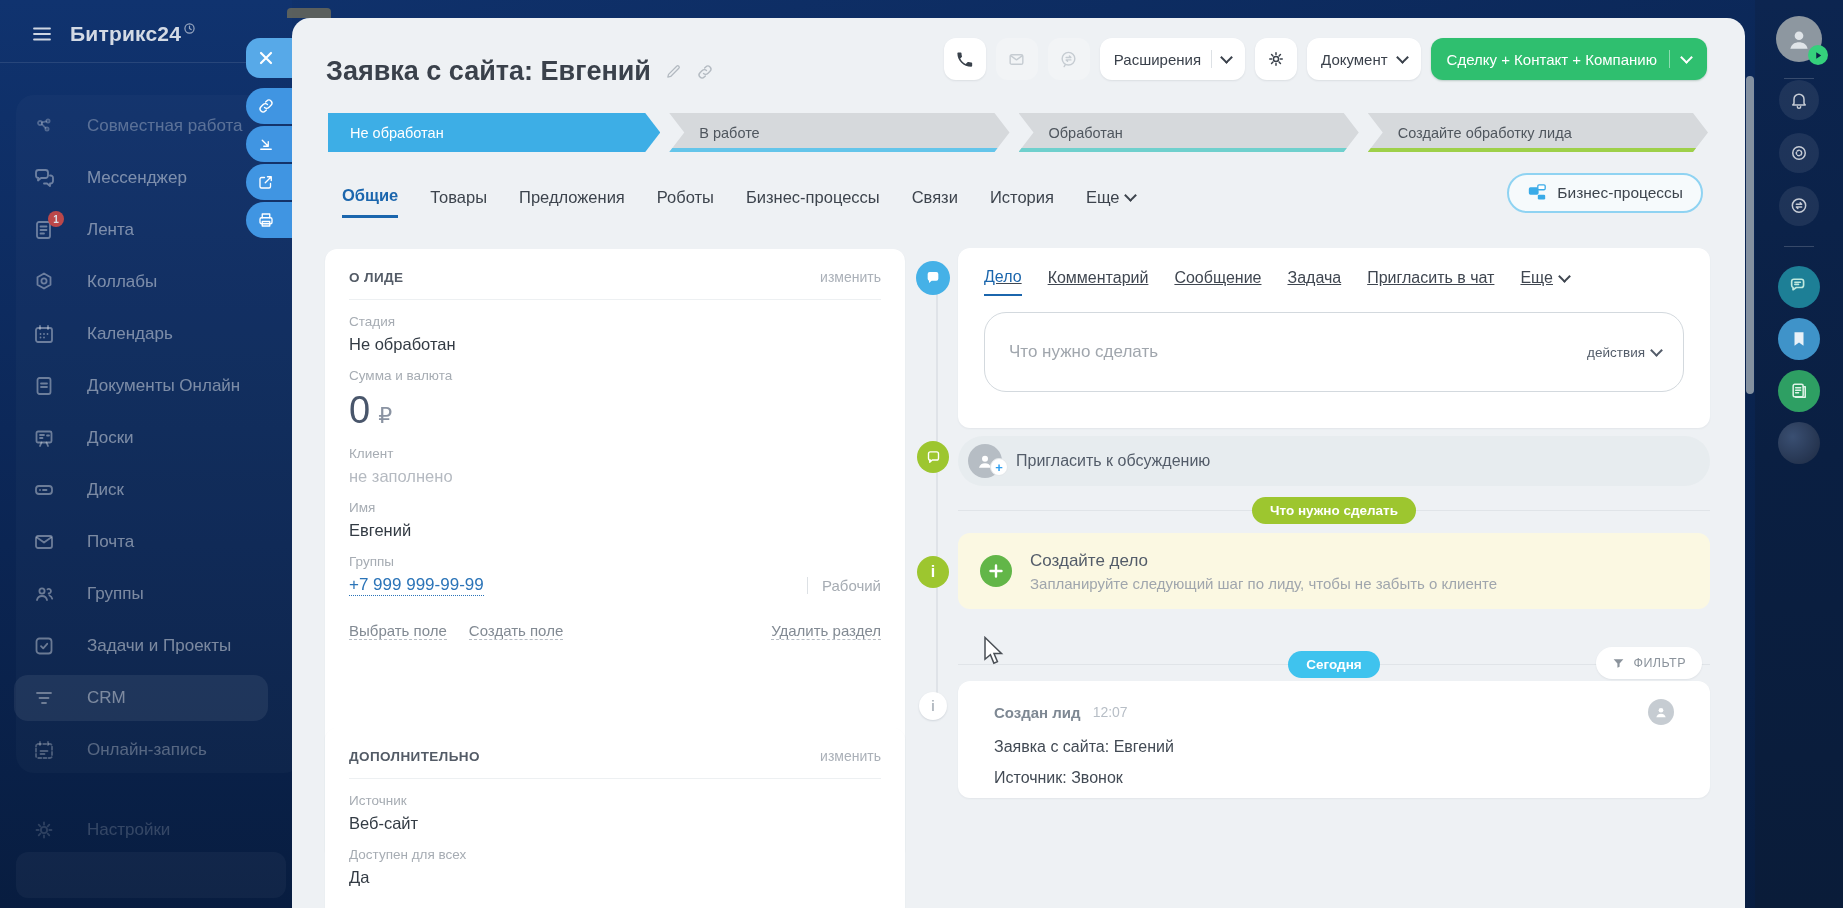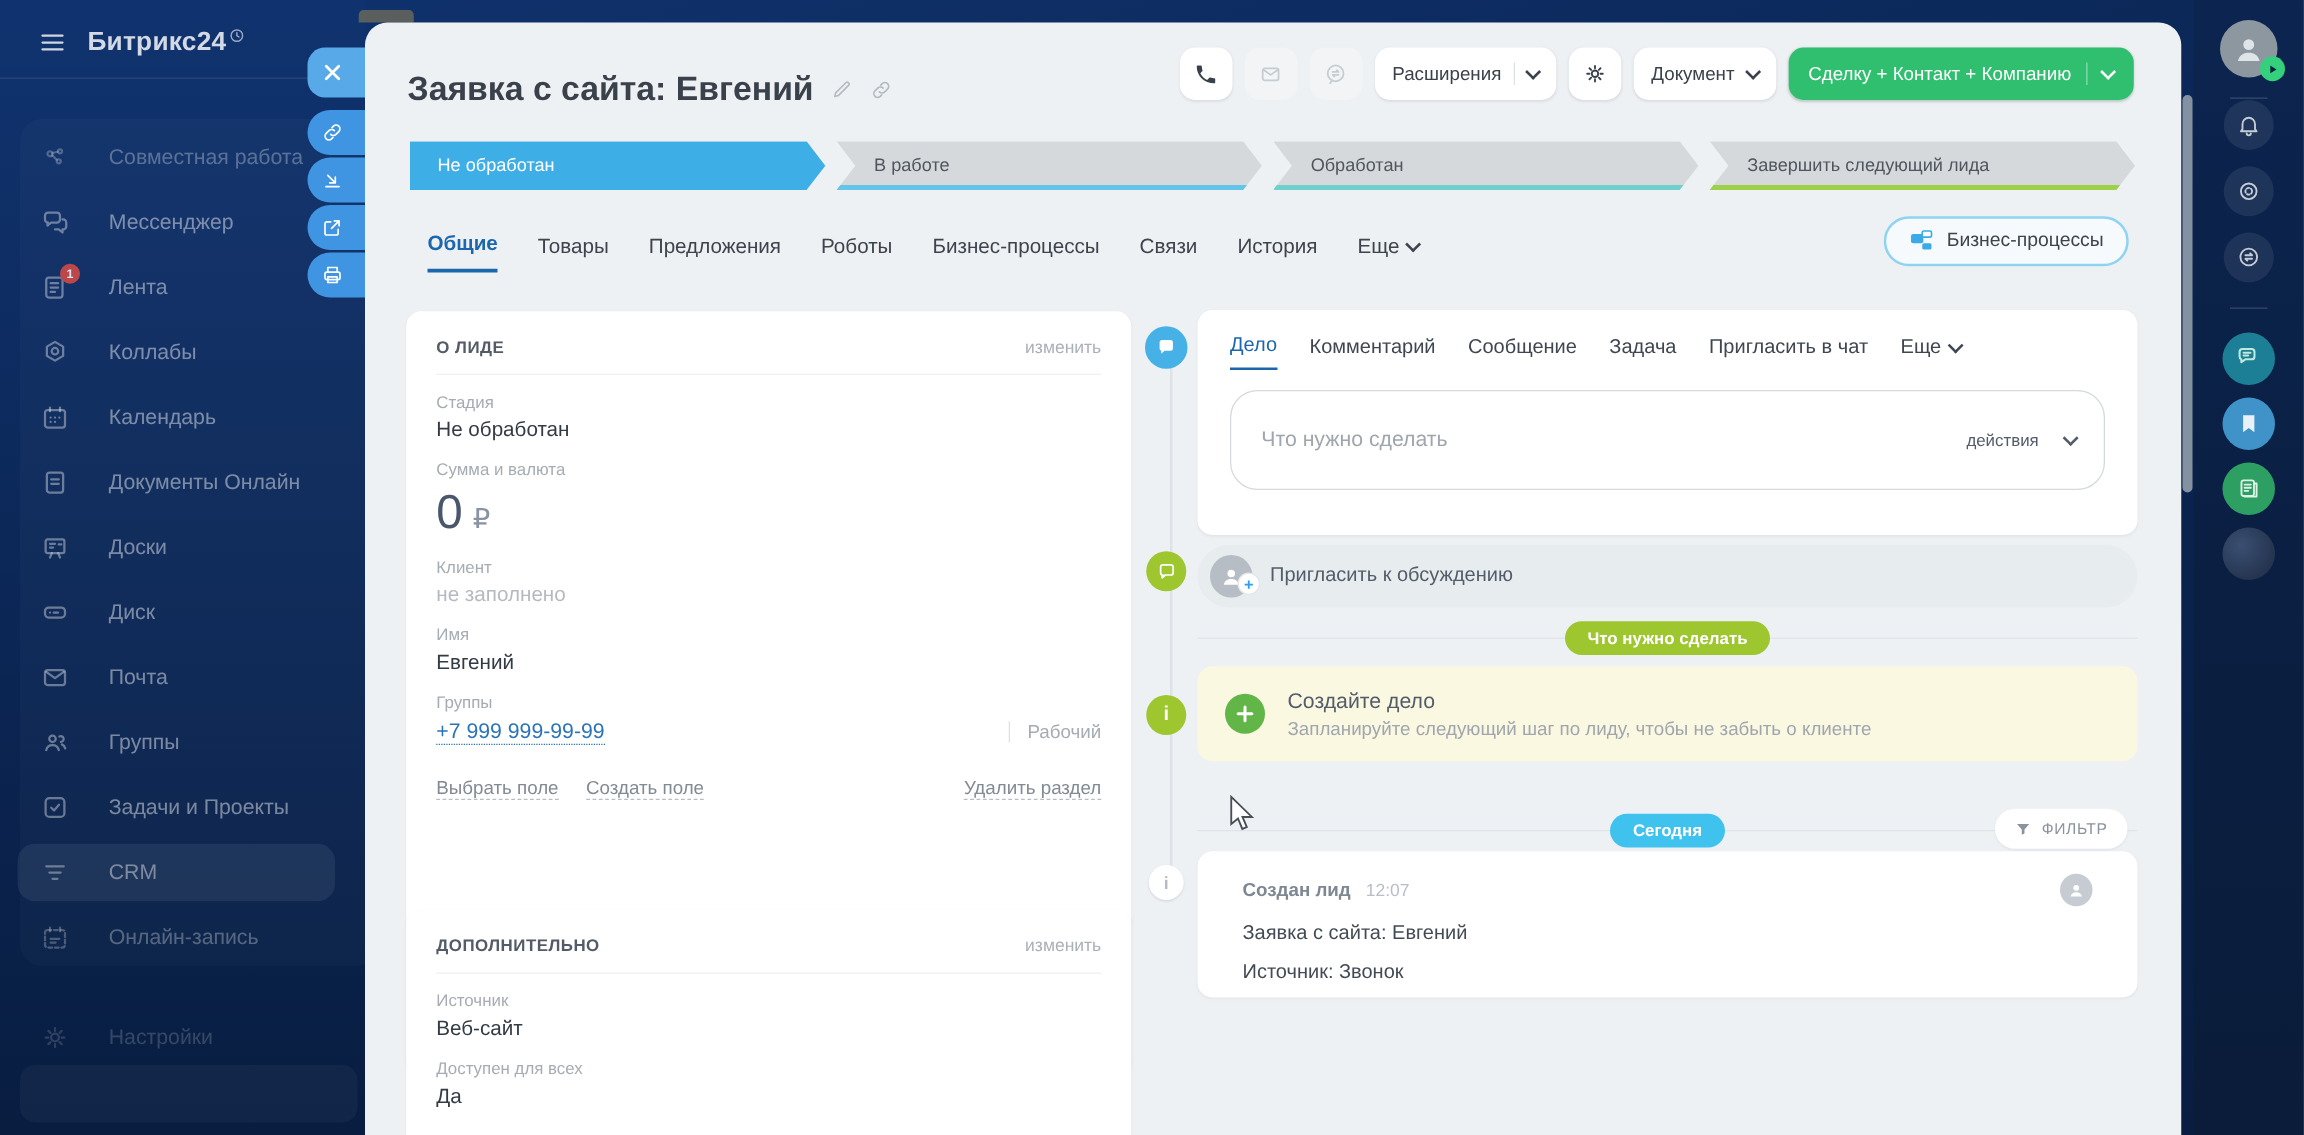--- a/index.html
+++ b/index.html
@@ -106,28 +106,28 @@
   
   .tl{position:absolute;left:626px;top:225px;width:800px;height:665px;}
   .tl .vline{position:absolute;left:18px;top:40px;height:425px;width:2px;background:#dfe3e8;}
   .tl-card{position:absolute;left:40px;width:752px;background:#fff;border-radius:12px;box-shadow:0 1px 2px rgba(50,60,80,.06);}
   .marker{position:absolute;border-radius:50%;display:flex;align-items:center;justify-content:center;color:#fff;}
   .m-blue{background:#45b1e7;}
   .m-green{background:#9dc62f;}
   .m-white{background:#fff;color:#b4bbc2;box-shadow:0 1px 2px rgba(50,60,80,.15);font-weight:700;}
 
   .composer{top:5px;height:180px;padding:20px 26px;box-sizing:border-box;}
-  .ctabs{display:flex;gap:26px;font-size:16px;color:#3f4650;align-items:center;}
+  .ctabs{display:flex;gap:26px;font-size:16px;color:#3f4650;align-items:center;text-decoration:underline;}
   .ctab{cursor:pointer;padding-bottom:8px;}
   .ctab.active{color:#1b66ad;border-bottom:2px solid #1b66ad;}
   .cinput-wrap{margin-top:16px;height:78px;border:1px solid #d3d9de;border-radius:22px;display:flex;align-items:center;
     padding:0 22px;gap:12px;background:#fff;}
   .cinput{flex:1;border:none;outline:none;font-size:17px;color:#333;font-family:inherit;background:transparent;}
   .cinput::placeholder{color:#a0a6ad;}
-  .cactions{font-size:13.5px;color:#535c69;display:flex;align-items:center;gap:21px;cursor:pointer;white-space:nowrap;margin-left:12px;}
+  .cactions{font-size:13.5px;color:#535c69;display:flex;align-items:center;gap:7px;cursor:pointer;white-space:nowrap;margin-left:12px;}
 
   .discussion{top:193px;height:50px;border-radius:25px;background:#e7ecef;box-shadow:none;display:flex;align-items:center;
     gap:14px;padding:0 10px;box-sizing:border-box;cursor:pointer;}
   .disc-avatar{width:34px;height:34px;border-radius:50%;background:#b6bdc4;position:relative;display:flex;align-items:center;justify-content:center;color:#fff;}
   .disc-plus{position:absolute;right:-6px;bottom:2px;width:16px;height:16px;border-radius:50%;background:#fff;color:#2f9ff0;
     font-size:13px;font-weight:700;display:flex;align-items:center;justify-content:center;border:1px solid #e3e7ea;}
   .disc-label{font-size:16px;color:#535c69;}
 
   .badge-row{position:absolute;left:40px;width:752px;display:flex;align-items:center;justify-content:center;}
   .badge-row .line{position:absolute;left:0;right:0;top:50%;height:1px;background:#e0e4e8;}
@@ -409,21 +409,21 @@
       </div>
       <div class="stage">
         <span>В работе</span>
         <span class="edge" style="background:#64c5ea"></span>
       </div>
       <div class="stage">
         <span>Обработан</span>
         <span class="edge" style="background:#6fd0cd"></span>
       </div>
       <div class="stage">
-        <span>Завершить следующий лида</span>
+        <span>Создайте обработку лида</span>
         <span class="edge" style="background:#9ed049"></span>
       </div>
     </div>
 
     <div class="tabs">
       <span class="tab active">
           <span>Общие</span>
         </span>
       <span class="tab">
           <span>Товары</span>

